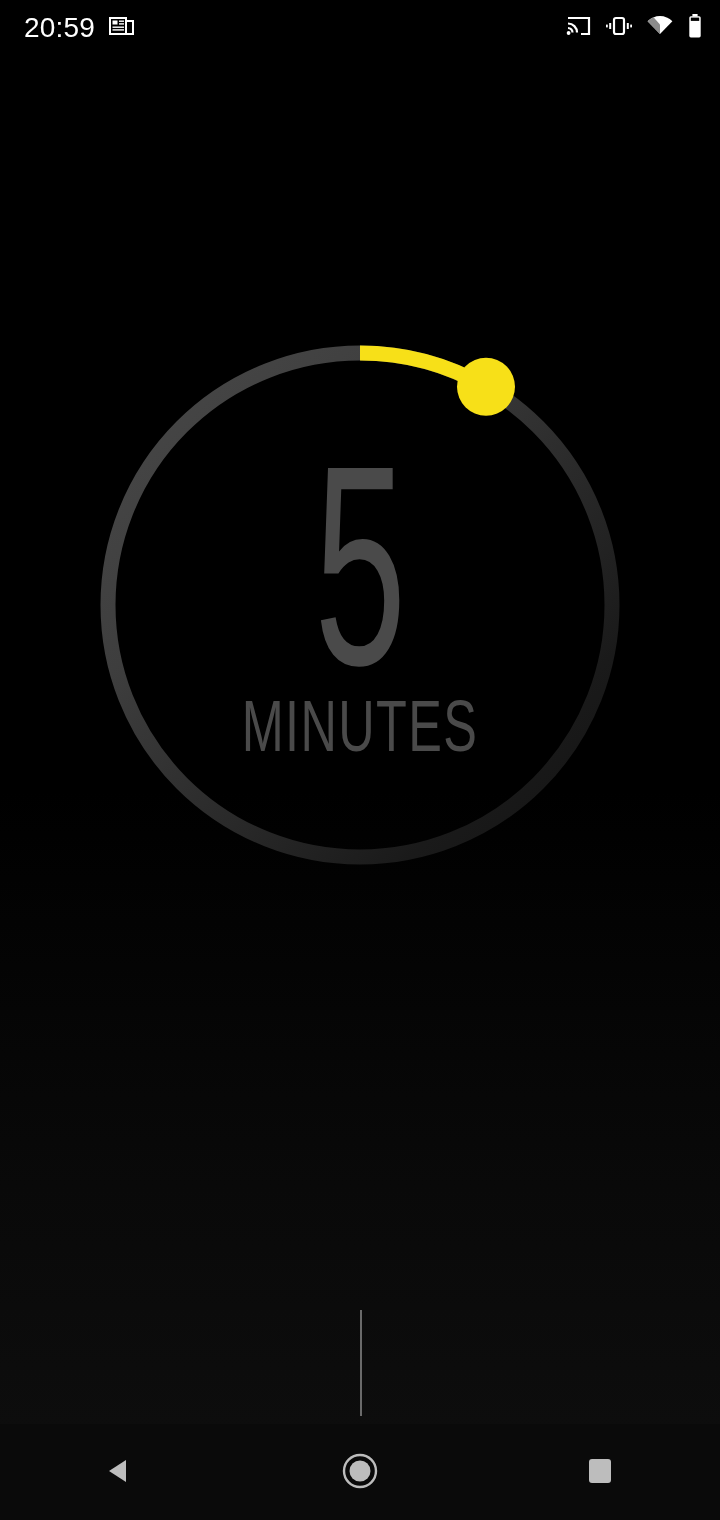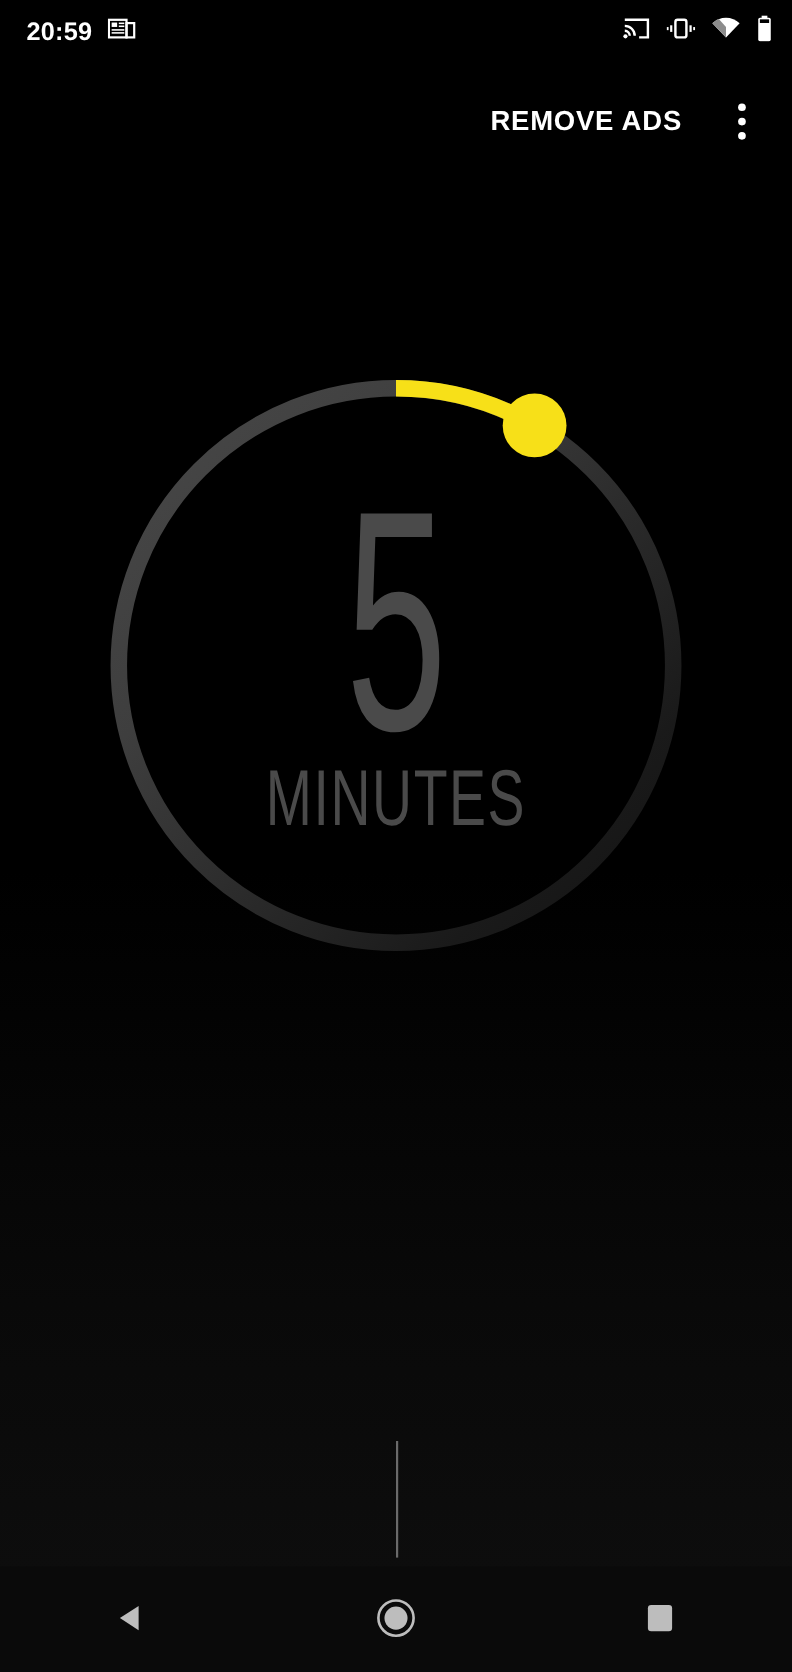--- a/index.html
+++ b/index.html
@@ -19,21 +19,21 @@
   #status-bar {
     position:absolute; top:0; left:0;
     width:720px; height:56px;
     display:flex; align-items:center;
     padding:0 18px 0 24px;
     background:#000;
     z-index:30;
   }
   #status-left { display:flex; align-items:center; gap:14px; }
   #clock {
-    color:#ffffff; font-size:23px; font-weight:bold;
+    color:#ffffff; font-size:28px; font-weight:normal;
     letter-spacing:0.2px; line-height:1;
   }
   #status-right { margin-left:auto; display:flex; align-items:center; gap:15px; }
   .sicon { display:block; }
 
   
   #app-bar {
     position:absolute; top:72px; left:0;
     width:720px; height:76px;
     display:flex; align-items:center; justify-content:flex-end;
@@ -169,28 +169,20 @@
       <span class="sicon">
         <svg width="14" height="24" viewBox="0 0 14 24">
           <rect x="4.4" y="0" width="5.2" height="2.6" fill="#fff"></rect>
           <rect x="1.3" y="2.2" width="11.4" height="21.2" rx="1.6" fill="#fff"></rect>
           <rect x="2.8" y="3.6" width="8.4" height="3.3" fill="#000"></rect>
         </svg>
       </span>
     </div>
   </div>
 
-  <div id="app-bar">
-    <button id="remove-ads">REMOVE ADS</button>
-    <div id="overflow-menu">
-      <i></i>
-      <i></i>
-      <i></i>
-    </div>
-  </div>
 
   <div id="dial-wrap">
     <svg id="dial-svg" width="720" height="620" viewBox="0 0 720 620">
       <defs>
         <linearGradient id="trackGrad" x1="0" y1="0" x2="1" y2="1">
           <stop offset="0%" stop-color="#494949"></stop>
           <stop offset="32%" stop-color="#3e3e3e"></stop>
           <stop offset="58%" stop-color="#2a2a2a"></stop>
           <stop offset="80%" stop-color="#1a1a1a"></stop>
           <stop offset="100%" stop-color="#121212"></stop>

